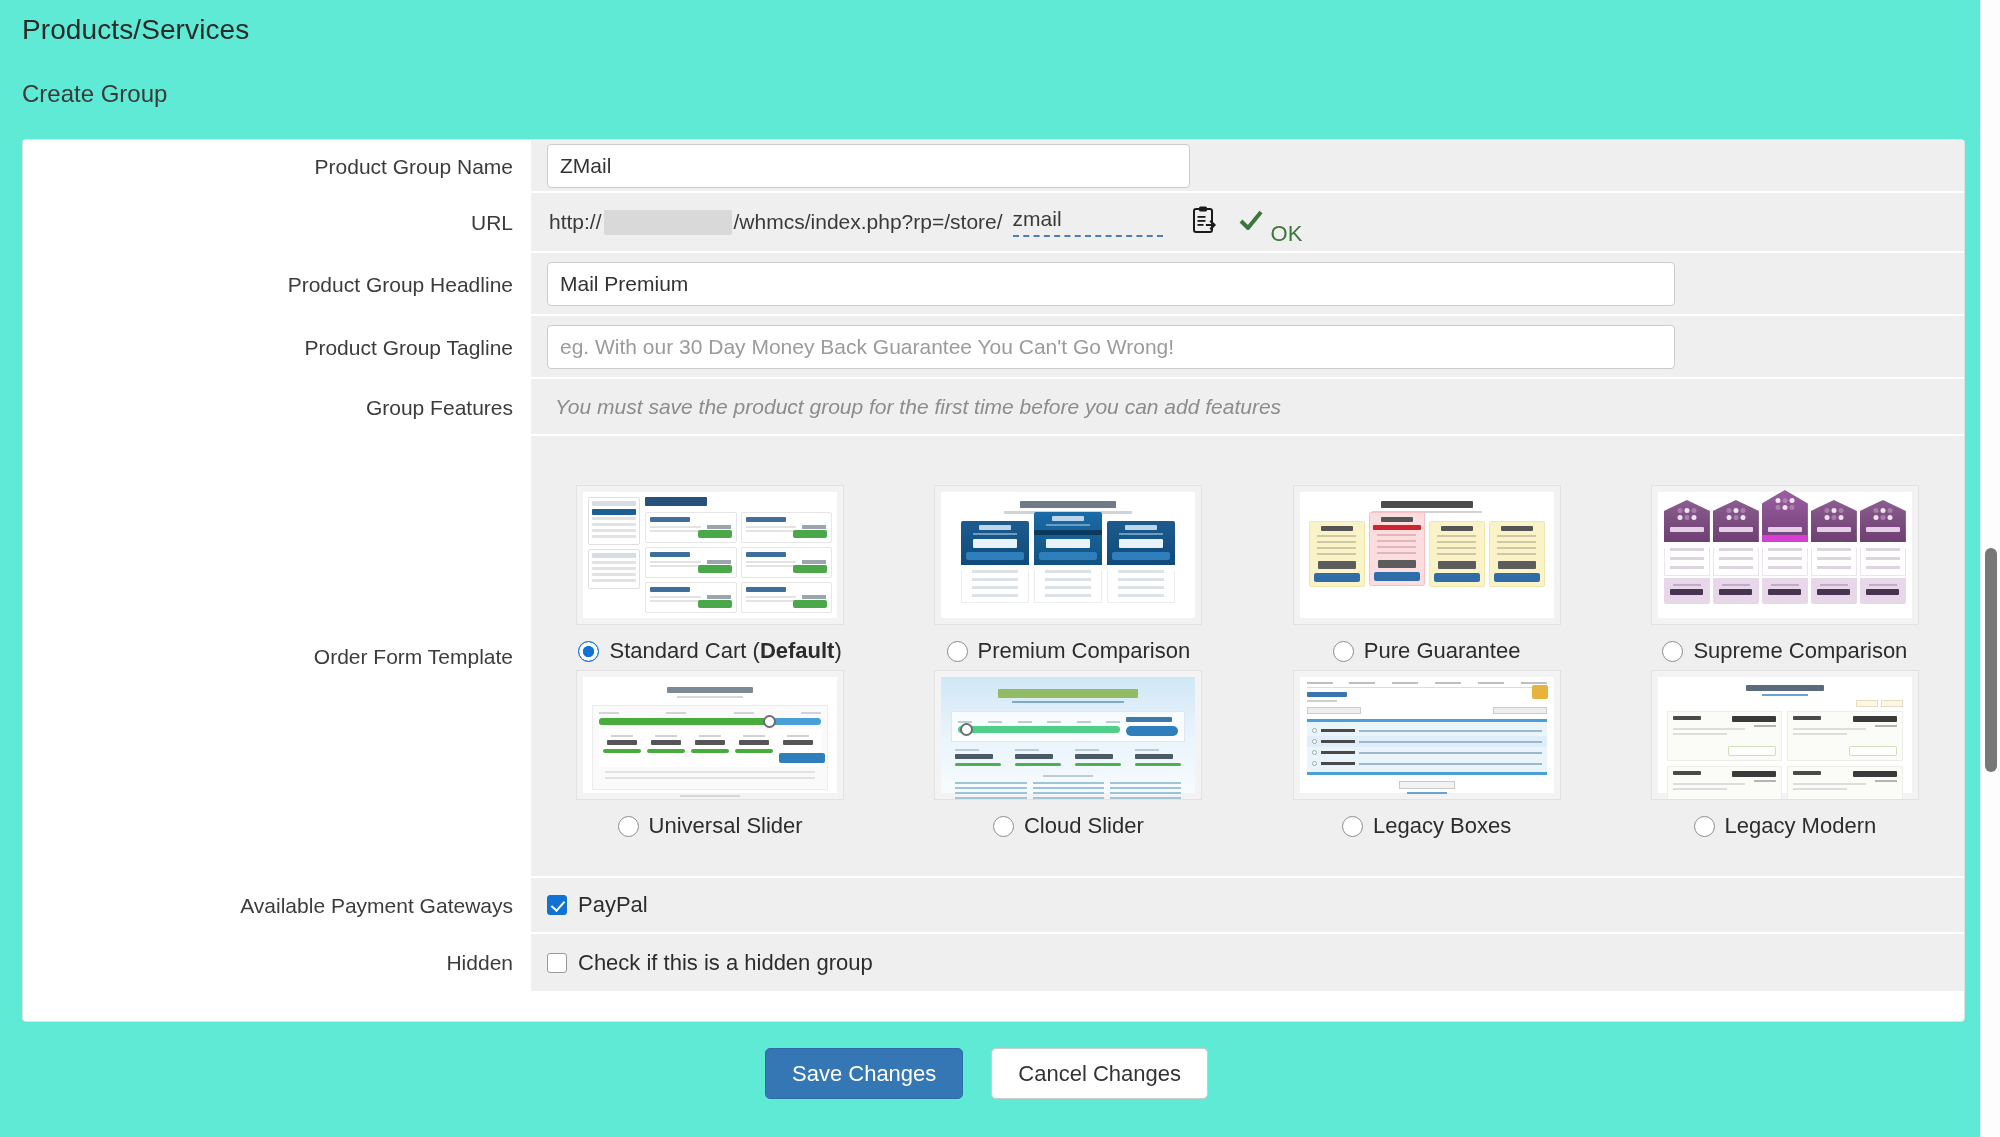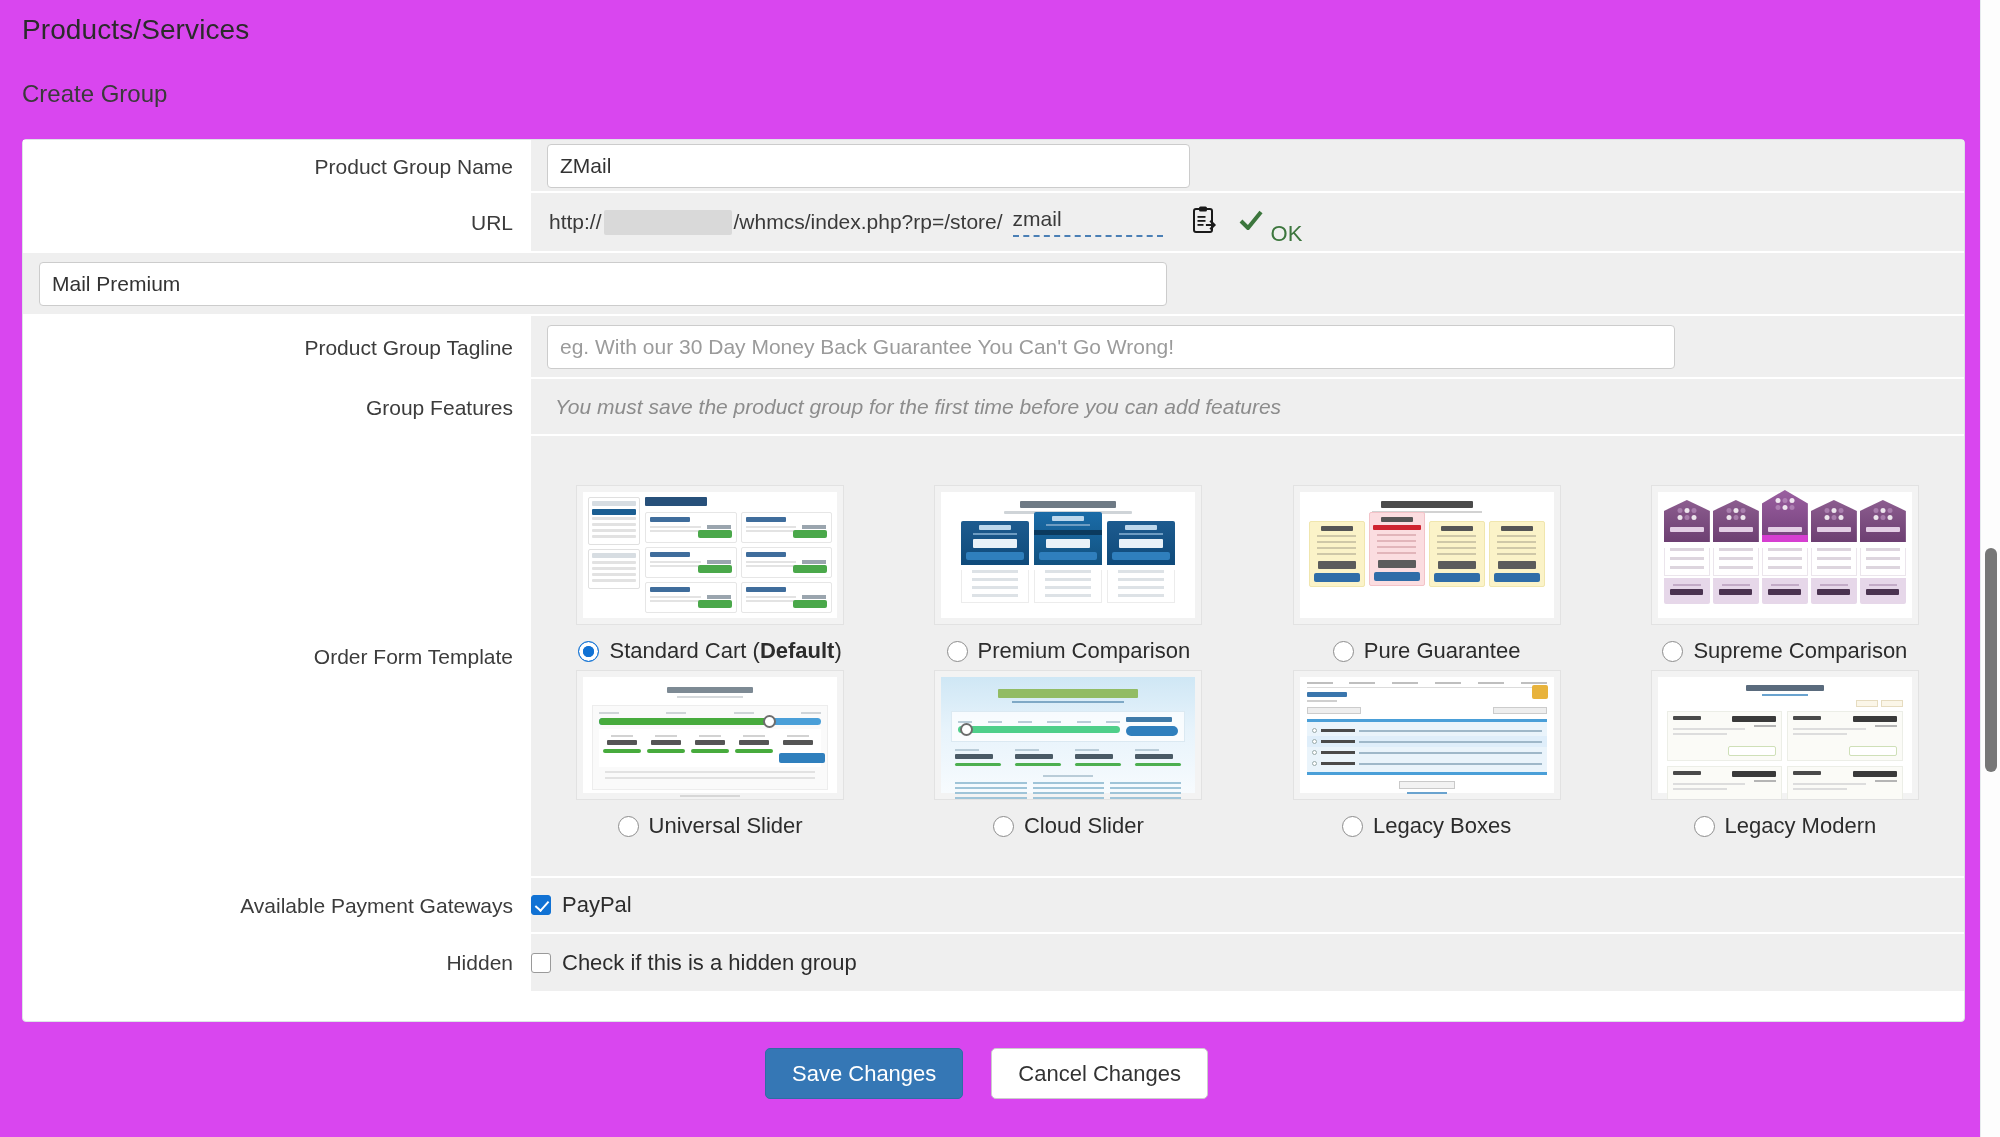--- a/index.html
+++ b/index.html
@@ -4,21 +4,21 @@
 <style>
   * { box-sizing: border-box; }
   html, body {
     margin: 0; padding: 0;
     width: 2000px; height: 1137px;
     background: #ffffff;
     font-family: "Liberation Sans", sans-serif;
     color: #2f2f2f;
     overflow: hidden;
   }
-  .page { position: relative; width: 2000px; height: 1137px; background: #d946ef; }
+  .page { position: relative; width: 2000px; height: 1137px; background: #5eead4; }
 
   
   .breadcrumb-title {
     position: absolute; left: 22px; top: 14px;
     font-size: 28px; font-weight: 400; color: #2b2b2b; letter-spacing: .1px;
   }
   .section-title {
     position: absolute; left: 22px; top: 80px;
     font-size: 24px; font-weight: 400; color: #3a3a3a;
   }
@@ -120,21 +120,21 @@
     border: 1px solid #8d8d8d; background: #fff;
     display: inline-block; position: relative; flex: 0 0 21px;
   }
   .radio.on { border-color: #1172d4; background: #1172d4; box-shadow: inset 0 0 0 4px #fff; }
   .radio.on::after {
     content: ""; position: absolute; left: 4px; top: 4px;
     width: 11px; height: 11px; border-radius: 50%; background: #1172d4;
   }
 
   
-  .cb-wrap { display: flex; align-items: center; gap: 11px; padding-left: 0; }
+  .cb-wrap { display: flex; align-items: center; gap: 11px; padding-left: 16px; }
   .cb {
     width: 20px; height: 20px; border: 1px solid #9a9a9a;
     border-radius: 3px; background: #fff; position: relative; flex: 0 0 20px;
   }
   .cb.on { background: #1172d4; border-color: #1172d4; }
   .cb.on::after {
     content: ""; position: absolute; left: 6px; top: 2px;
     width: 6px; height: 11px; border: solid #fff;
     border-width: 0 2.5px 2.5px 0; transform: rotate(42deg);
   }
@@ -359,20 +359,21 @@
                 <path d="M2 11 L9 18 L22 2" fill="none" stroke="#3c763d" stroke-width="4" stroke-linecap="butt" stroke-linejoin="miter"></path>
               </svg>
             </span>
             <span class="ok-text">OK</span>
           </span>
         </div>
       </div>
     </div>
 
     <div class="form-row r-head">
+      <div class="lbl">Product Group Headline</div>
       <div class="ctl">
         <input class="txt in-head" type="text" value="Mail Premium" style="">
       </div>
     </div>
 
     <div class="form-row r-tag">
       <div class="lbl">Product Group Tagline</div>
       <div class="ctl">
         <input class="txt in-tag" type="text" placeholder="eg. With our 30 Day Money Back Guarantee You Can't Go Wrong!" style="">
       </div>

